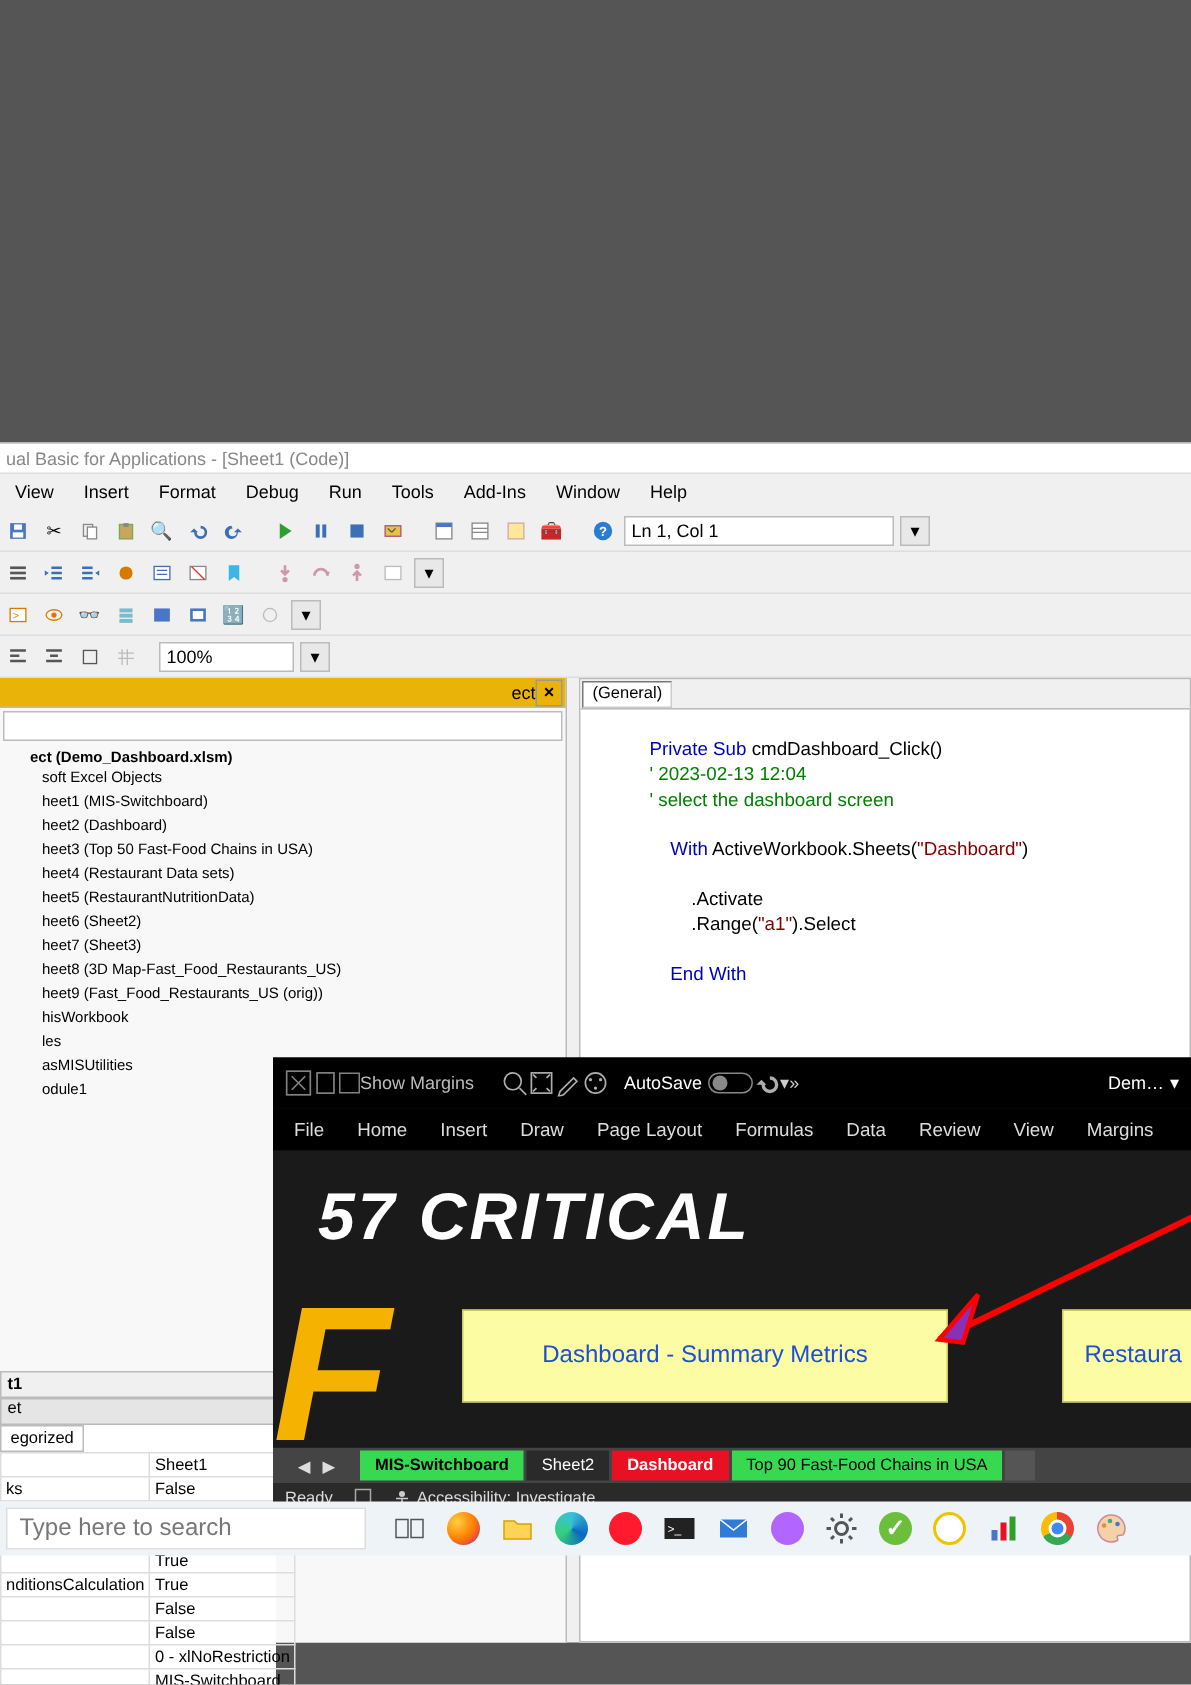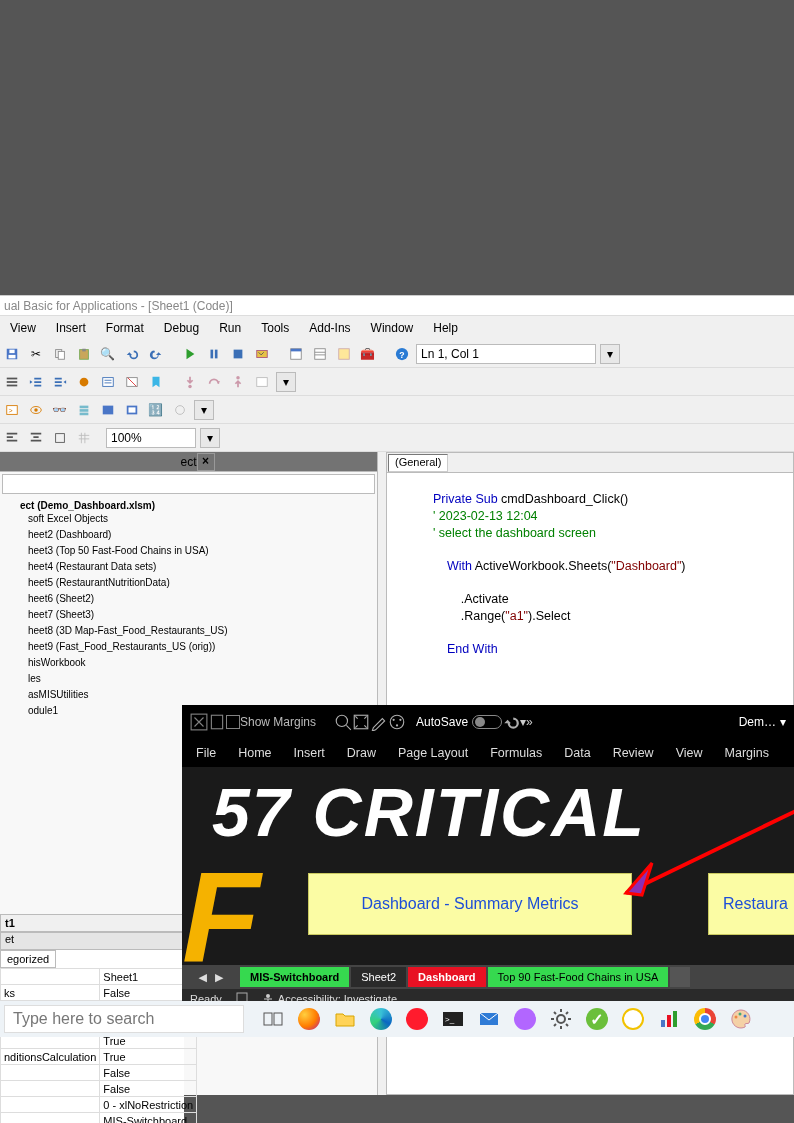--- a/index.html
+++ b/index.html
@@ -14,21 +14,21 @@
 .vbe-menu { height: 24px; background: #f0f0f0; display: flex; align-items: center; gap: 4px; padding-left: 2px; }
 .vbe-menu span { padding: 2px 8px; cursor: default; }
 .vbe-tool { height: 28px; display: flex; align-items: center; gap: 4px; padding-left: 2px; border-bottom: 1px solid #ddd; }
 .tbtn { width: 20px; height: 20px; display: inline-flex; align-items: center; justify-content: center; font-size: 12px; }
 .tbtn svg { width: 14px; height: 14px; }
 .status-input { border: 1px solid #bbb; background: #fff; padding: 1px 4px; width: 180px; height: 20px; font-size: 12px; }
 .zoom-select { border: 1px solid #bbb; background: #fff; height: 20px; width: 90px; font-size: 12px; padding-left: 4px; }
 
 .vbe-main { position: relative; height: calc(100% - 28px*3 - 24px - 20px - 28px); }
 .proj-pane { position: absolute; top: 0; left: 0; width: 378px; height: 100%; border-right: 1px solid #bbb; background: #f8f8f8; }
-.proj-head { height: 20px; display: flex; justify-content: center; align-items: center; border-bottom: 1px solid #bbb; padding-left: 20px; background: #737373; }
+.proj-head { height: 20px; display: flex; justify-content: flex-end; align-items: center; border-bottom: 1px solid #bbb; padding-left: 20px; background: #eab308; }
 .proj-close { width: 18px; height: 18px; border: 1px solid #999; text-align: center; line-height: 15px; font-weight: bold; cursor: default; margin-right: 2px; }
 .proj-dd { border: 1px solid #bbb; height: 20px; margin: 2px; background: #fff; }
 .proj-tree { font-size: 10px; padding-left: 20px; padding-top: 4px; }
 .proj-tree .b { font-weight: bold; }
 .proj-tree .i { padding-left: 8px; line-height: 16px; }
 
 .code-pane { position: absolute; top: 0; left: 386px; right: 0; height: 100%; background: #fff; border: 1px solid #bbb; }
 .code-dd { height: 20px; border-bottom: 1px solid #bbb; background: #f0f0f0; display: flex; }
 .code-dd .sel { border: 1px inset #ccc; background: #fff; padding: 1px 6px; font-size: 11px; height: 18px; margin: 1px; }
 .code-body { font-family: Consolas, "Courier New", monospace; font-size: 12.5px; padding: 18px 6px 6px 46px; white-space: pre; line-height: 16px; }
@@ -54,21 +54,21 @@
 .excel-titlebar { height: 34px; background: #000; display: flex; align-items: center; padding: 0 8px; }
 .excel-titlebar .tb-icon { width: 18px; height: 18px; display: inline-flex; align-items: center; justify-content: center; opacity: 0.85; }
 .pill { display: inline-flex; align-items: center; gap: 4px; }
 .autosave-track { width: 30px; height: 14px; border: 1px solid #888; border-radius: 8px; position: relative; }
 .autosave-knob { position: absolute; width: 10px; height: 10px; border-radius: 50%; background: #888; left: 2px; top: 1px; }
 .doc-name { margin-left: auto; font-size: 12px; display: flex; align-items: center; gap: 4px; }
 .excel-ribbon-tabs { height: 28px; background: #000; display: flex; align-items: center; gap: 22px; padding: 0 14px; color: #ddd; }
 .excel-ribbon-tabs span { font-size: 12.5px; }
 
 .excel-sheet { background: #1a1a1a; height: 198px; position: relative; overflow: hidden; }
-.big-text { position: absolute; top: 6px; left: 30px; color: #fff; font-family: Impact, "Arial Black", sans-serif; font-size: 68px; letter-spacing: 2px; font-style: italic; font-weight: 900; }
+.big-text { position: absolute; top: 20px; left: 30px; color: #fff; font-family: Impact, "Arial Black", sans-serif; font-size: 44px; letter-spacing: 2px; font-style: italic; font-weight: 900; }
 .big-yellow { position: absolute; top: 76px; left: 0px; color: #f5b200; font-family: Impact, sans-serif; font-size: 128px; font-style: italic; font-weight: 900; letter-spacing: 4px; }
 .sticky { position: absolute; background: #fbfca4; color: #1d4ed8; border: 1px solid #caca60; display: flex; align-items: center; justify-content: center; font-size: 16px; height: 62px; }
 .arrow-svg { position: absolute; top: -14px; left: 414px; width: 330px; height: 170px; pointer-events: none; }
 
 .excel-tabs { height: 24px; background: #444; display: flex; align-items: center; font-size: 11px; }
 .extab-nav { width: 58px; display: flex; justify-content: center; gap: 8px; color: #ddd; }
 .extab { height: 20px; padding: 2px 10px; display: inline-flex; align-items: center; margin-right: 2px; }
 .extab.dark { background: #2a2a2a; color: #fff; }
 .extab.green  { background: #36d94f; color: #000; font-weight: bold; }
 .extab.red { background: #e81123; color: #fff; font-weight: bold; }
@@ -328,20 +328,21 @@
 
     <div class="proj-pane">
       <div class="proj-head">
         <span>ect</span>
         <span class="proj-close">×</span>
       </div>
       <div class="proj-dd"></div>
       <div class="proj-tree">
         <div class="b">ect (Demo_Dashboard.xlsm)</div>
         <div class="i">soft Excel Objects</div>
+        <div class="i">heet1 (MIS-Switchboard)</div>
         <div class="i">heet2 (Dashboard)</div>
         <div class="i">heet3 (Top 50 Fast-Food Chains in USA)</div>
         <div class="i">heet4 (Restaurant Data sets)</div>
         <div class="i">heet5 (RestaurantNutritionData)</div>
         <div class="i">heet6 (Sheet2)</div>
         <div class="i">heet7 (Sheet3)</div>
         <div class="i">heet8 (3D Map-Fast_Food_Restaurants_US)</div>
         <div class="i">heet9 (Fast_Food_Restaurants_US (orig))</div>
         <div class="i">hisWorkbook</div>
         <div class="i">les</div>

